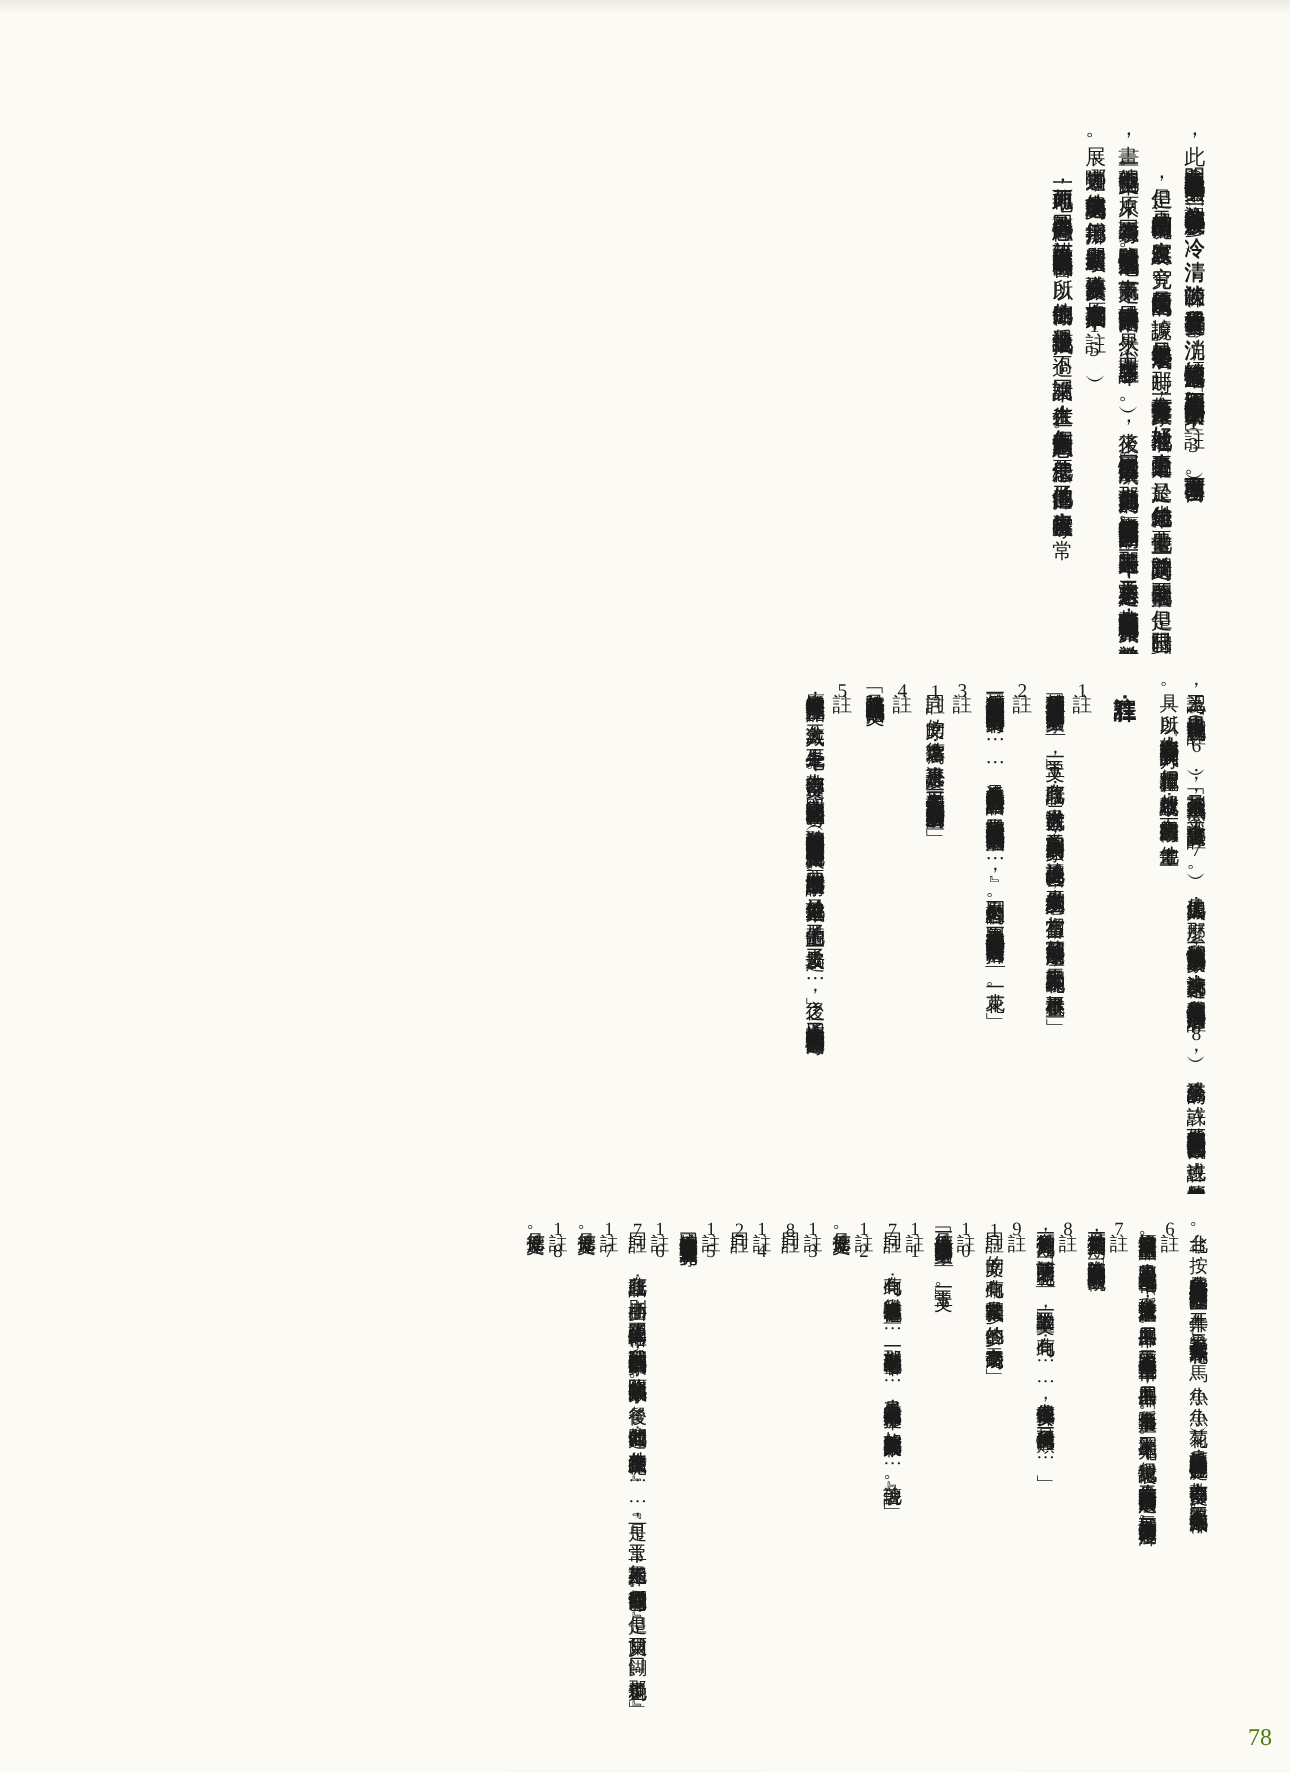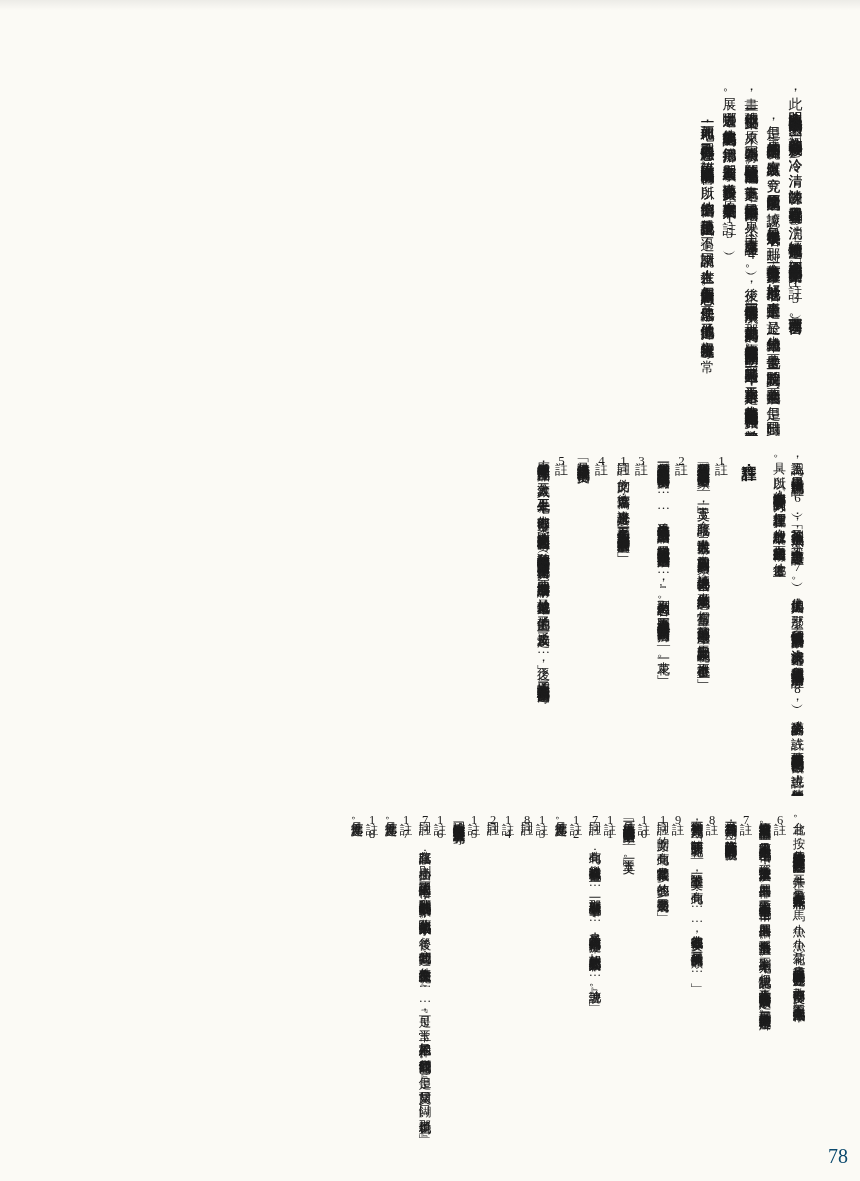--- a/index.html
+++ b/index.html
@@ -65,22 +65,22 @@
     font-weight: bold;
     letter-spacing: 2px;
   }
   .note { margin-block-start: 4px; }
   .note-label { font-weight: normal; }
 
   .page-num {
     position: absolute;
     right: 12px;
     bottom: 13px;
-    font-size: 20px;
-    color: #0c4a6e;
+    font-size: 16px;
+    color: #4d7c0f;
   }
 </style>
 </head>
 <body>
 
 <div class="page">
 
   <section class="band band-top">
     <p class="para cont">此，明明白白地說不喜歡他的畫的江萌（熊秉明），認為他的盆花「有一種淒婉寂寥、冷冷、清清、淡淡的苦味，我覺得看了就有些憂鬱、消沈，神經質地病懨懨起來」，卻照樣不否認「他是個四川才子型的藝術家。」（註13）其理亦可不言而自明了。</p>
     <p class="para">但是，天才的結局卻是潦倒落魄、寂寂無名以終。究竟，是什麼原因造成的呢？據說，他早年在巴黎幾乎成名了。那時，有位畫商打算揀一位東方畫家，好好地捧他成名，看中的正是常玉；於是，先付給他一筆錢，要他畫畫，並說定時間一到，要為他開畫展。但是，時限已到，畫商向他要畫，他卻一張也交不出來。原來，因為手頭有錢，這段時間他竟只忙於花天酒地了。畫商一氣之下，轉捧日本畫家藤田嗣治，果然，藤田大享盛名（註14）。後來，同樣性質的事又再重演了一次。那也就是前面提到的，歷史博物館收藏有四十餘件常玉作品的原因。那時是民國五十一年，常玉表示想來台定居，教育部長黃季陸於是匯給他四百美元作旅費，並說定替他辦畫展。哪裏知道，他竟故態復萌地爽約了，把錢挪用，去和朋友同遊埃及，導致來台缺少旅費，原定之事整個擱下來。（註15）</p>

